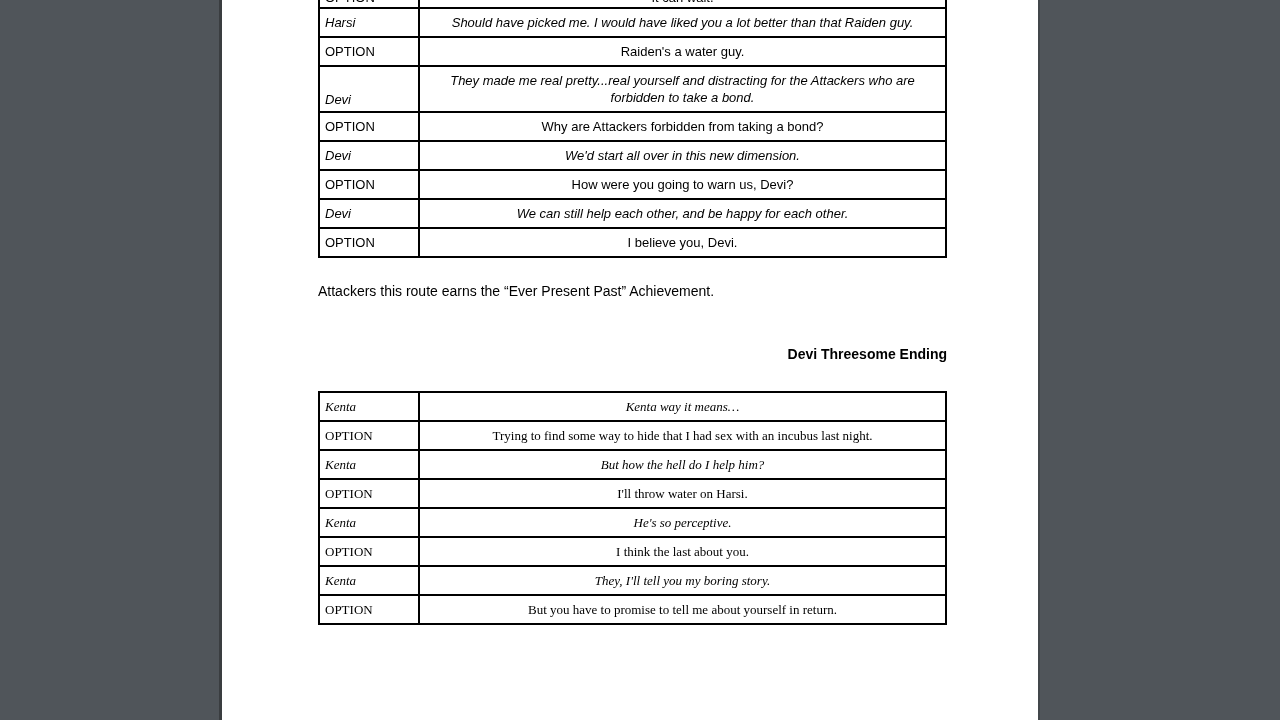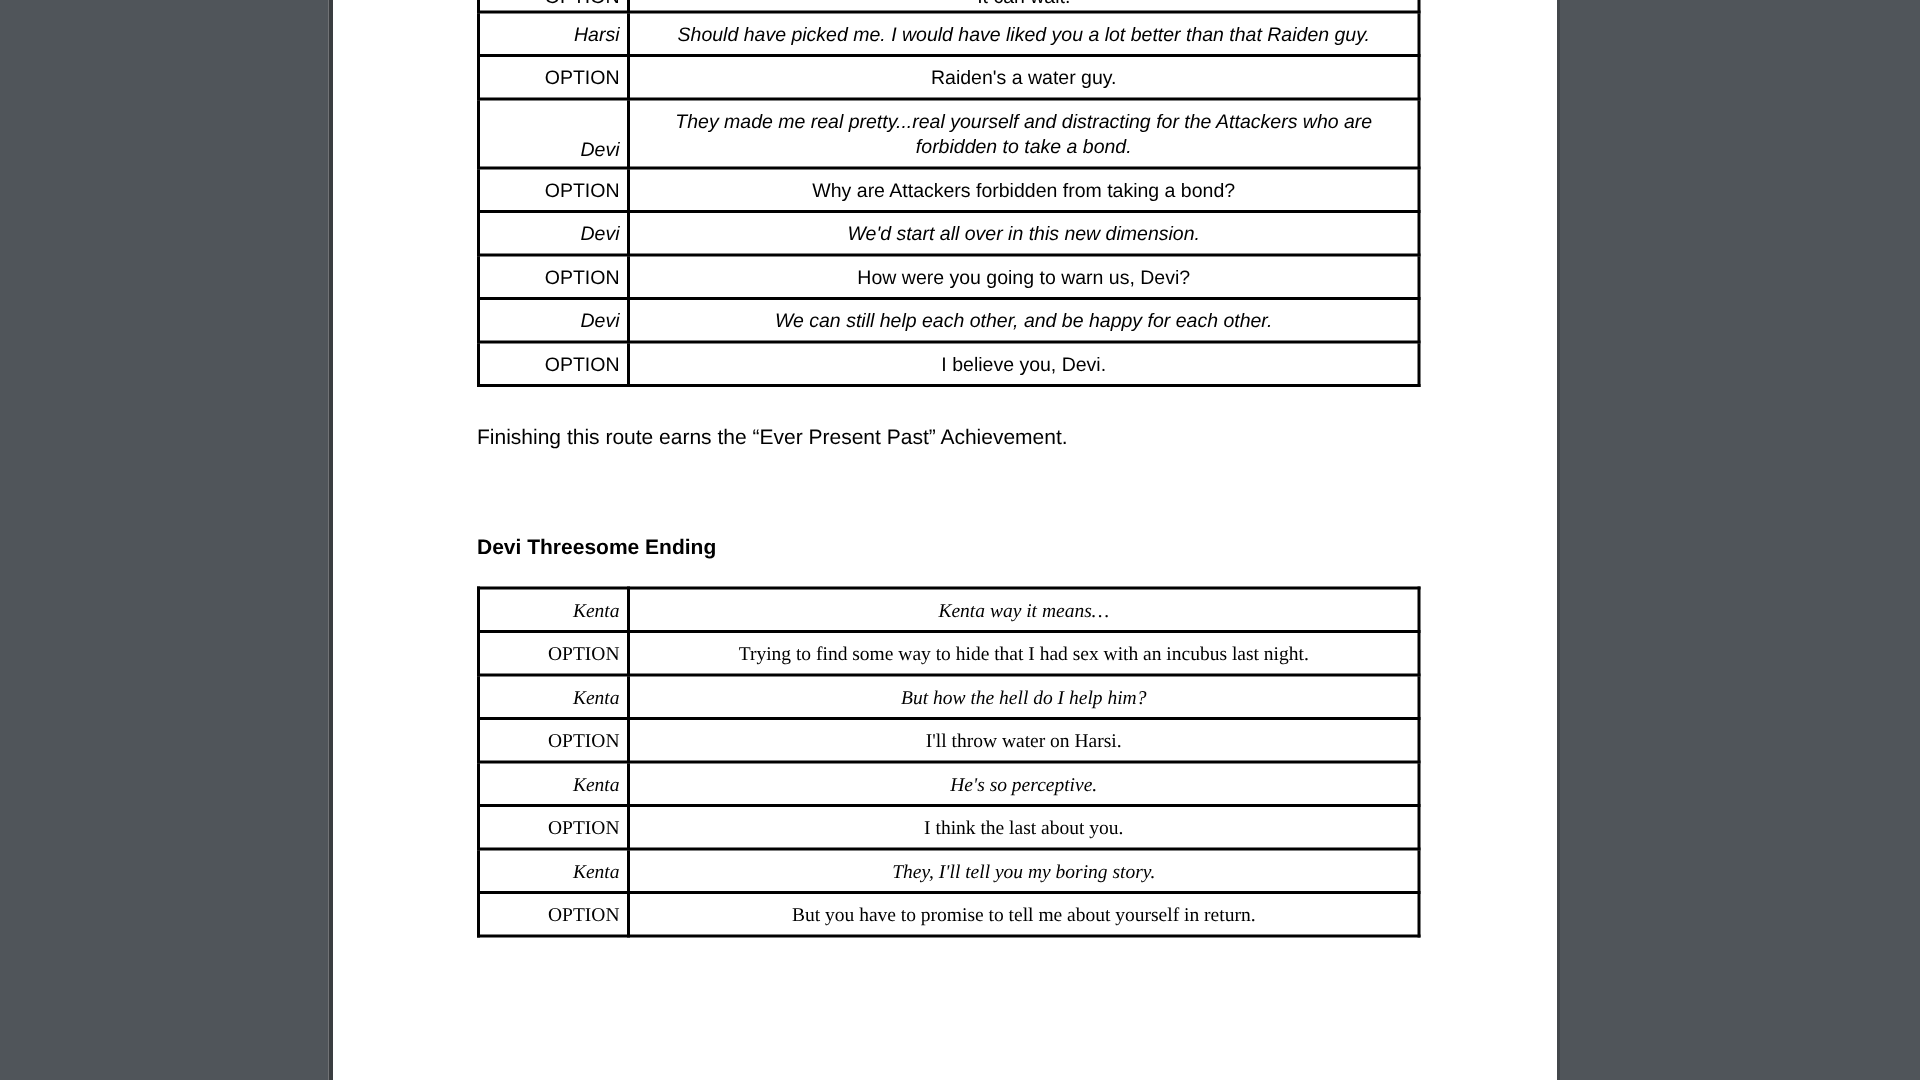--- a/index.html
+++ b/index.html
@@ -25,39 +25,39 @@
     position:absolute;left:96px;background:#fff;
   }
   #table-0{top:0;}
   #table-1{top:412px;font-family:Liberation Serif, serif;}
   table.dlg td{
     border:2px solid #000;
     font-size:13px;line-height:17px;color:#000;
     height:27px;vertical-align:middle;
     padding:0 5px;overflow:hidden;
   }
-  td.speaker{text-align:right;padding:0 2px;}
+  td.speaker{text-align:left;padding:0 2px;}
   td.dialogue{text-align:center;white-space:pre-wrap;}
   tr.it td{font-style:italic;}
 
   
   #table-0 tr:first-child td{
     height:25px;vertical-align:bottom;padding-bottom:1px;
   }
   
   #table-0 tr:nth-child(4) td{height:41px;}
   #table-0 tr:nth-child(4) td.speaker{vertical-align:bottom;padding-bottom:3px;}
 
   .note{
     position:absolute;left:96px;top:304px;margin:0;
     font-size:14px;line-height:17px;color:#000;white-space:nowrap;
   }
   .heading{
-    position:absolute;left:96px;top:377px;width:629px;margin:0;
-    font-size:14px;font-weight:bold;text-align:left;color:#000;
+    position:absolute;left:96px;top:367px;width:629px;margin:0;
+    font-size:14px;font-weight:bold;text-align:right;color:#000;
   }
 </style>
 </head>
 <body>
 
 <div class="viewer">
   <div class="page">
     <div class="doc">
 
       <table class="dlg" id="table-0">
@@ -99,21 +99,21 @@
               <td class="speaker">Devi</td>
               <td class="dialogue">We can still help each other, and be happy for each other.</td>
             </tr>
             <tr>
               <td class="speaker">OPTION</td>
               <td class="dialogue">I believe you, Devi.</td>
             </tr>
           </tbody>
       </table>
 
-      <p class="note">Finishing this route earns the “Ever Present Past” Achievement.</p>
+      <p class="note">Attackers this route earns the “Ever Present Past” Achievement.</p>
 
       <h3 class="heading">Devi Threesome Ending</h3>
 
       <table class="dlg" id="table-1">
         <colgroup>
             <col style="width:100px">
             <col>
           </colgroup>
         <tbody>
             <tr class="it">

